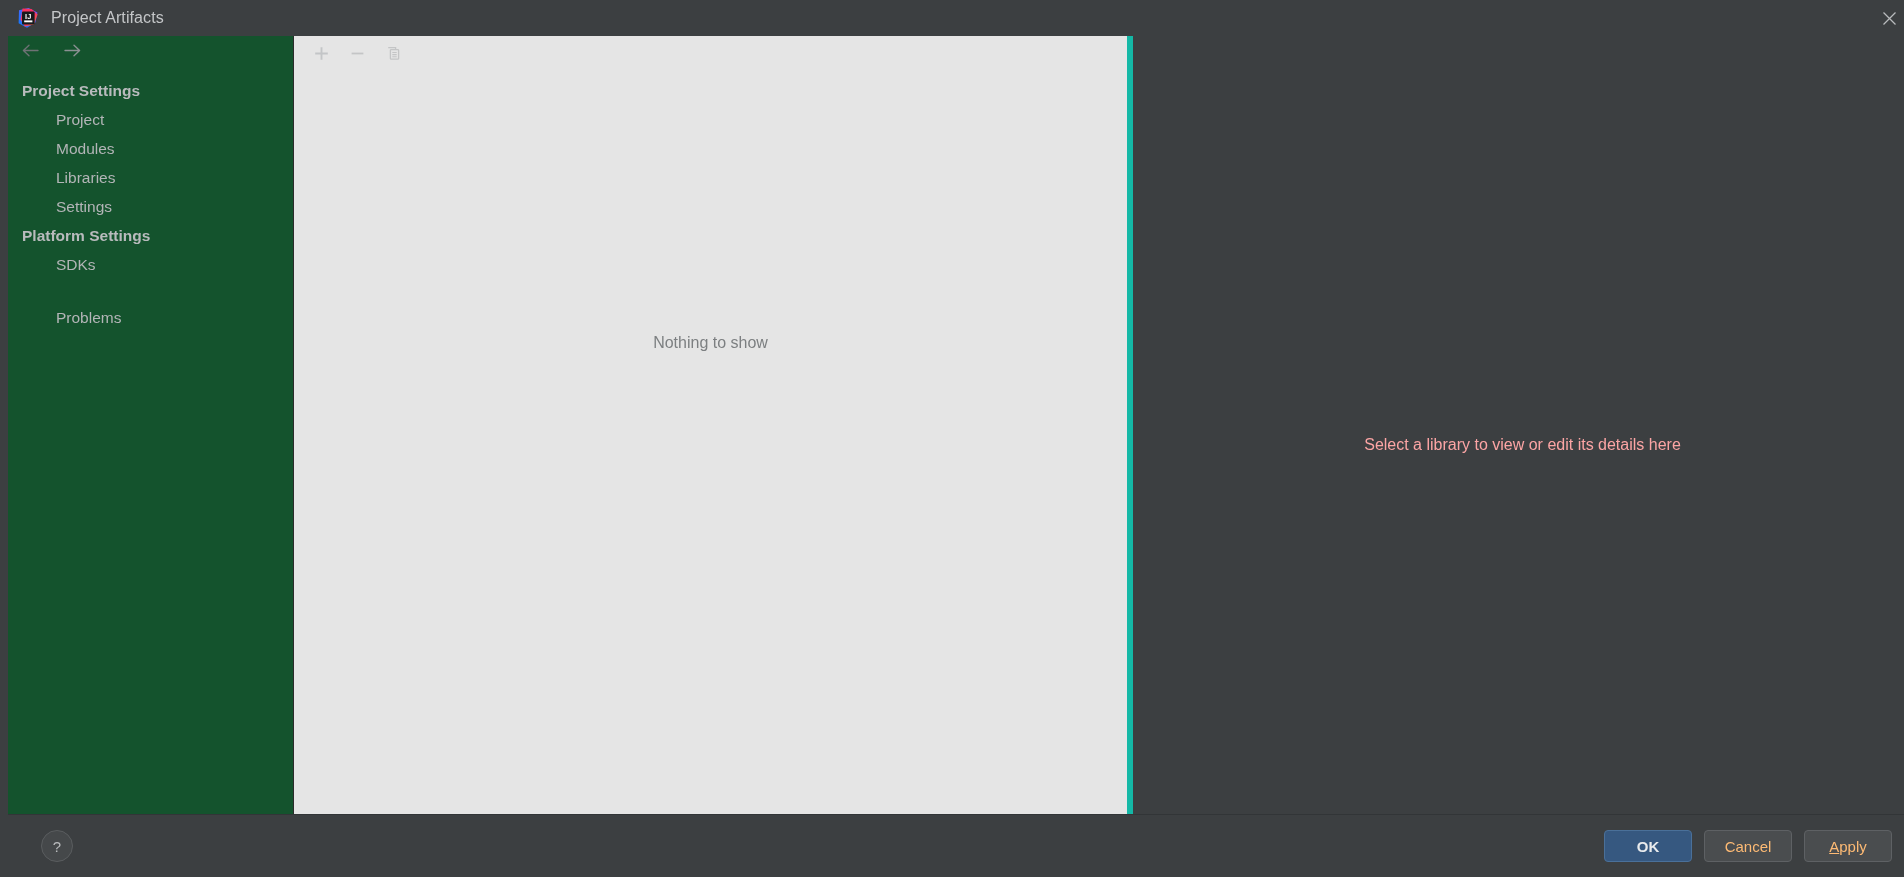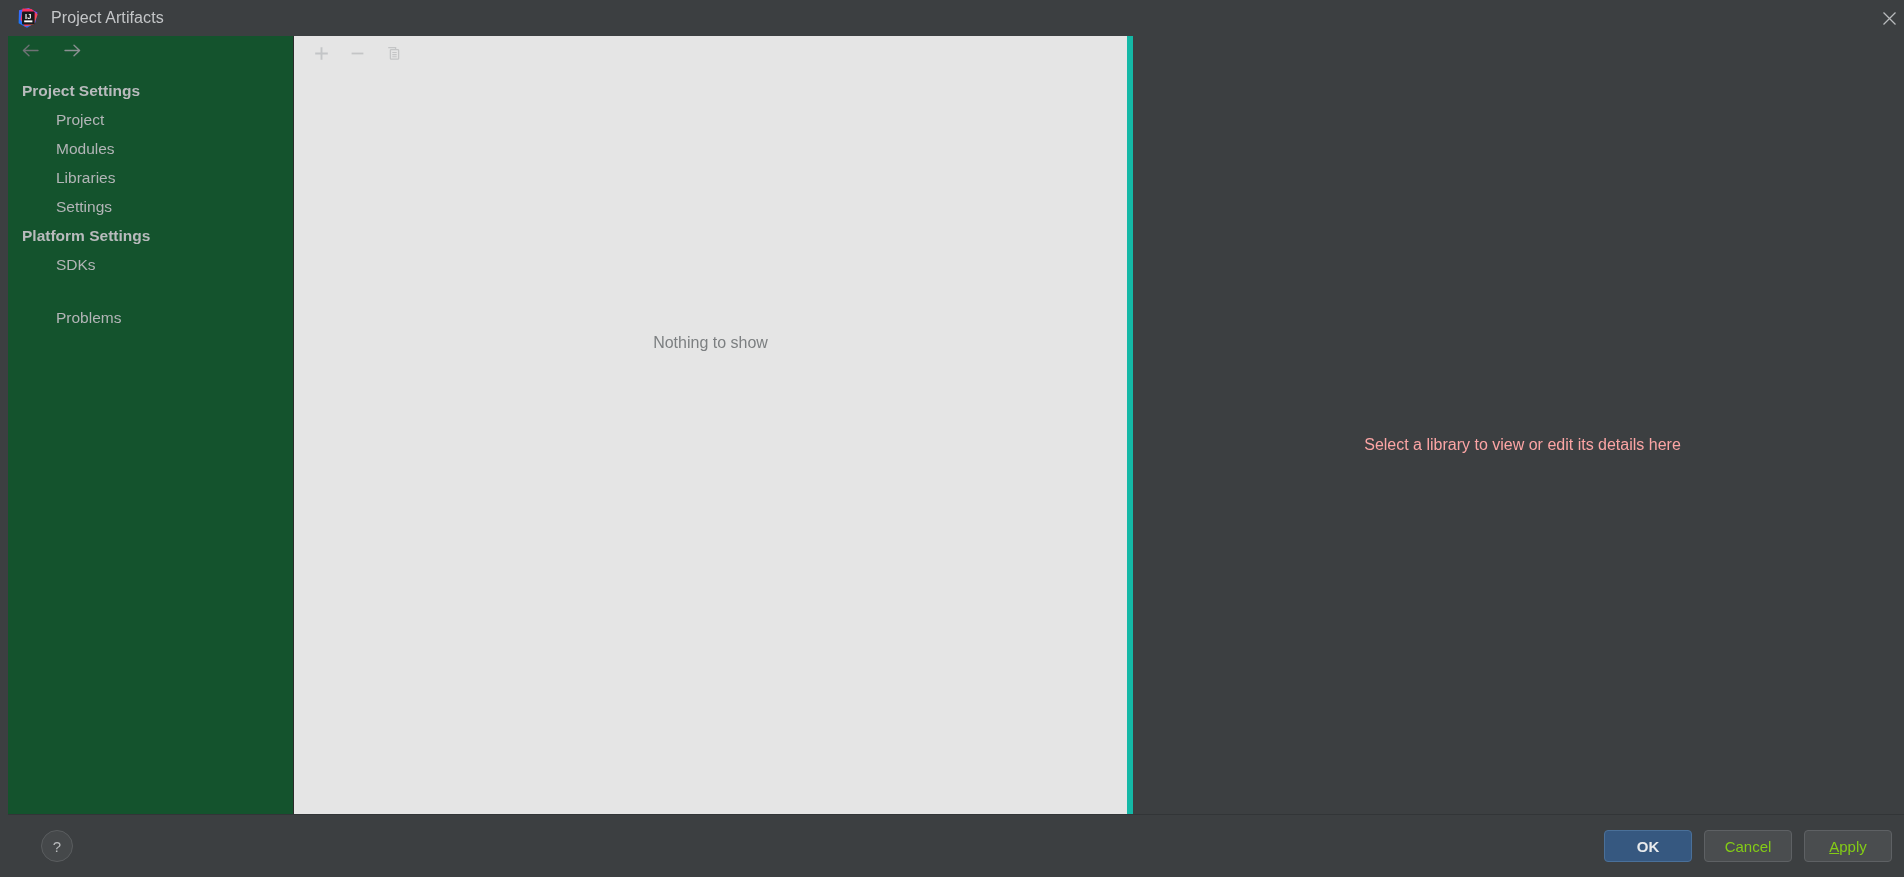--- a/index.html
+++ b/index.html
@@ -239,21 +239,21 @@
   }
   .dlg-btn.default {
     background: #365880;
     border: 1px solid #4a7099;
     color: #e9ebed;
     font-weight: bold;
   }
   .dlg-btn.normal {
     background: #4a4d4f;
     border: 1px solid #5e6164;
-    color: #84cc16;
+    color: #fdba74;
   }
   .mnemonic { text-decoration: underline; }
 </style>
 </head>
 <body>
 
 <div id="dialog">
 
   <div id="titlebar">
     <span id="app-logo">

